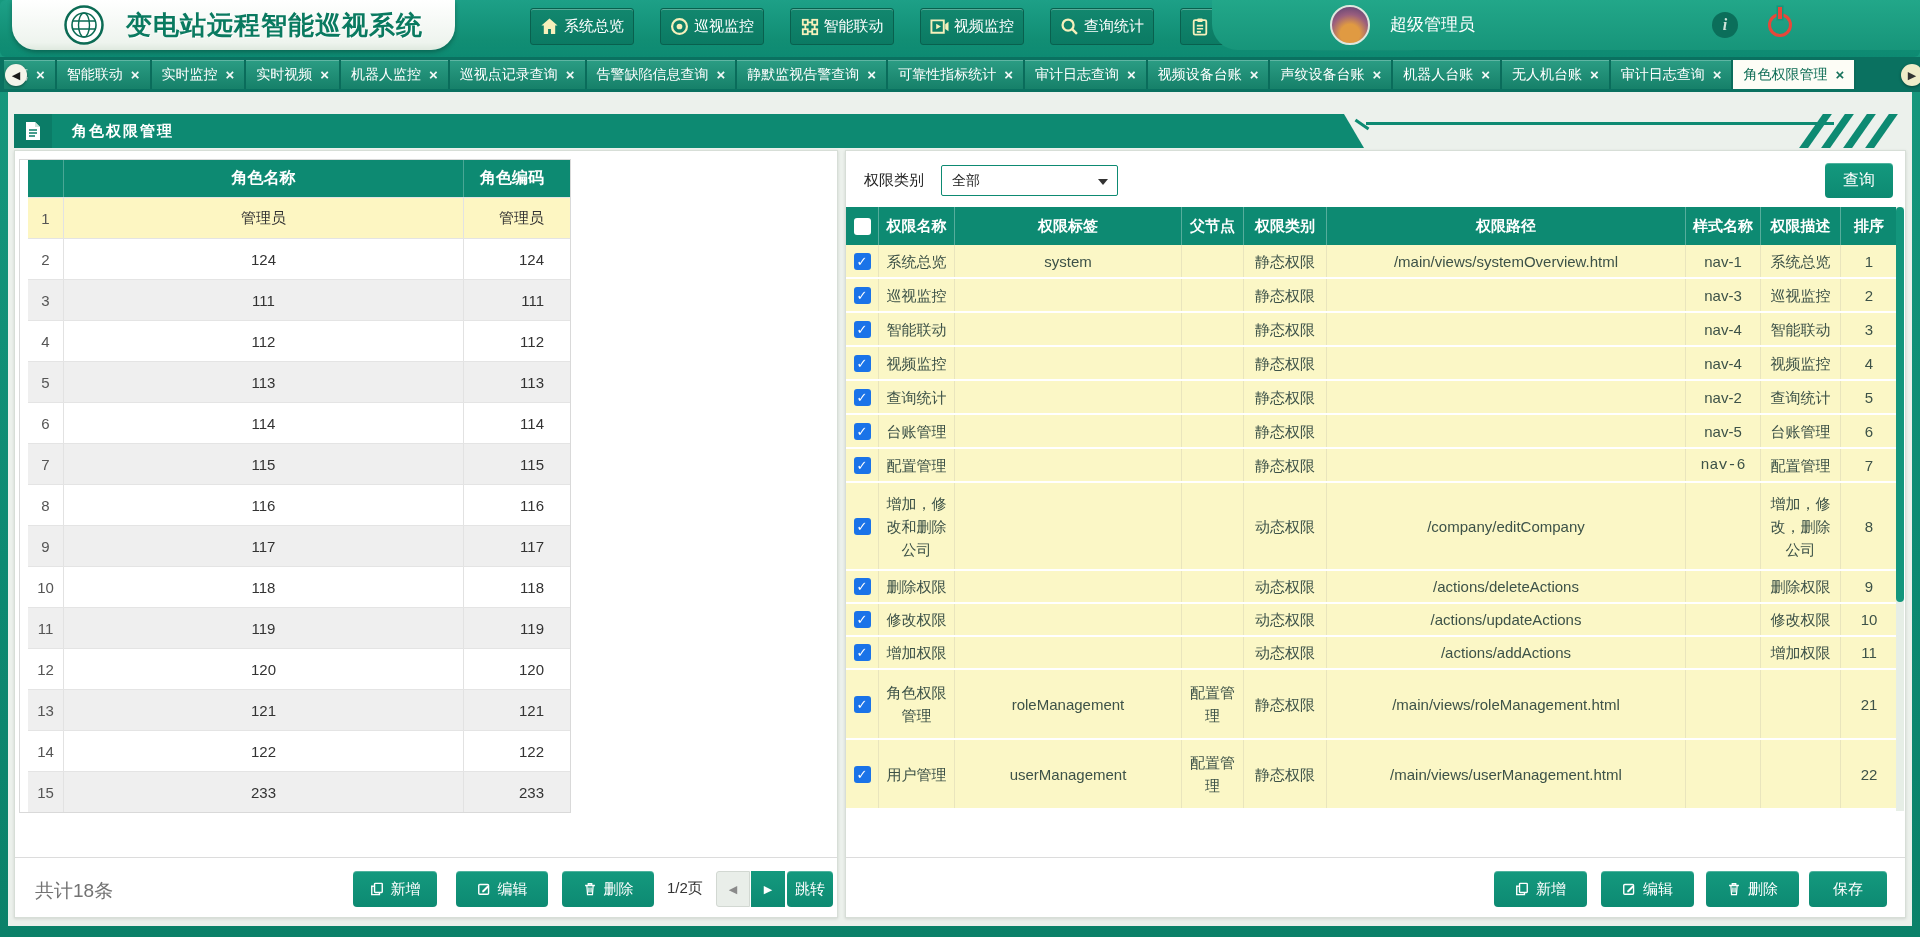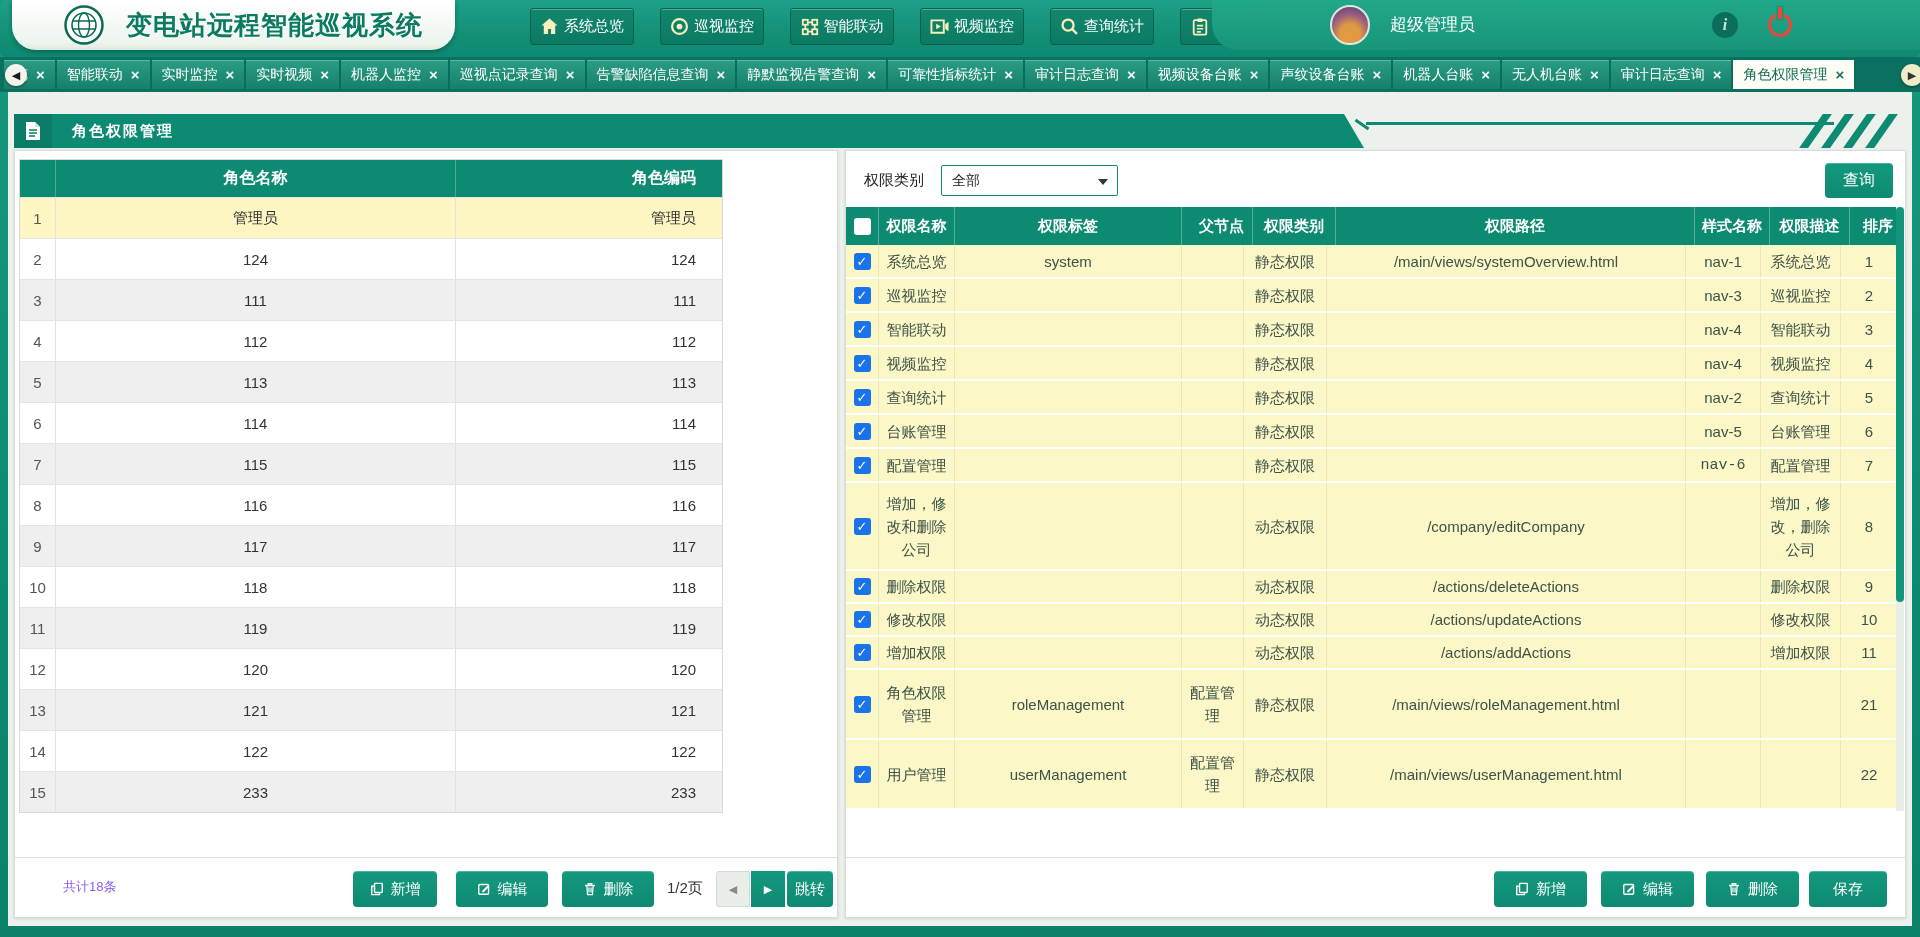--- a/index.html
+++ b/index.html
@@ -74,39 +74,39 @@
     background:#0d8a72; transform:rotate(35deg); }
   .stripe { position:absolute; top:-6px; width:9px; height:46px; background:#0d8a72;
     transform:skewX(-35deg); }
 
   .panel { position:absolute; top:58px; bottom:8px; background:#fff;
     border:1px solid #d7ded7; box-shadow:0 1px 3px rgba(0,0,0,.12); }
   .left-panel { left:6px; width:824px; }
   .right-panel { left:837px; right:6px; }
 
   
-  .ltable { position:absolute; top:8px; left:4px; width:704px; border:1px solid #d9d9d9; }
+  .ltable { position:absolute; top:8px; left:4px; width:552px; border:1px solid #d9d9d9;padding-left:8px; }
   .lrow { display:flex; }
   .lrow .c0 { width:36px; flex:0 0 auto; display:flex; align-items:center; justify-content:center;
     border-right:1px solid #e2e2e2; color:#555; font-size:15px; }
   .lrow .c1 { width:400px; flex:0 0 auto; display:flex; align-items:center; justify-content:center;
     border-right:1px solid #e2e2e2; color:#333; font-size:15px; }
   .lrow .c2 { flex:1; display:flex; align-items:center; justify-content:flex-end;
     padding-right:26px; color:#333; font-size:15px; }
   .lrow.hd { height:37px; background:#0d8a72; }
   .lrow.hd .c0 { border-right:1px solid rgba(255,255,255,.25); }
   .lrow.hd .c1 { color:#fff; font-weight:bold; font-size:16px; border-right:1px solid rgba(255,255,255,.25); }
   .lrow.hd .c2 { color:#fff; font-weight:bold; font-size:16px; }
   .lrow.body { height:41px; border-top:1px solid #e4e4e4; background:#fff; }
   .lrow.body.odd { background:#efefef; }
   .lrow.body.selected { background:#fdf6c2; }
 
   .panel-footer { position:absolute; left:0; right:0; bottom:0; height:60px;
     border-top:1px solid #dcdcdc; background:#fff; }
-  .total-text { position:absolute; left:20px; top:20px; font-size:13px; color:#8b5cf6;margin-left:28px; }
+  .total-text { position:absolute; left:20px; top:20px; font-size:19px; color:#737373; }
   .grn-btn { background:linear-gradient(180deg,#14997e,#0d8a72); color:#fff; border:none;
     border-radius:4px; font-size:15px; display:flex; align-items:center; justify-content:center;
     gap:7px; height:36px; cursor:pointer; box-shadow:inset 0 1px 0 rgba(255,255,255,.25); }
   .grn-btn .bicon { display:flex; color:#fff; }
   .lf-add { position:absolute; left:338px; top:13px; width:84px; }
   .lf-edit { position:absolute; left:441px; top:13px; width:92px; }
   .lf-del { position:absolute; left:547px; top:13px; width:92px; }
   .page-text { position:absolute; left:652px; top:21px; font-size:15px; color:#333; }
   .pg-prev { position:absolute; left:701px; top:13px; width:34px; height:36px;
     background:#e9eee9; border:1px solid #d2d8d2; border-radius:3px 0 0 3px; color:#8a8a8a;
@@ -465,21 +465,21 @@
           <span>查询</span>
         </button>
       </div>
       <div class="rtable">
           <div class="rrow hd">
             <div class="rc" style="width: 33px;">
               <span class="hd-check"></span>
             </div>
             <div class="rc" style="width: 76px;">权限名称</div>
             <div class="rc" style="width: 227px;">权限标签</div>
-            <div class="rc" style="width: 62px; margin-left: 9px;">父节点</div>
+            <div class="rc" style="width: 62px;">父节点</div>
             <div class="rc" style="width: 83px;">权限类别</div>
             <div class="rc" style="width: 359px;">权限路径</div>
             <div class="rc" style="width: 75px;">样式名称</div>
             <div class="rc" style="width: 80px;">权限描述</div>
             <div class="rc" style="width: 57px;">排序</div>
           </div>
           <div class="rrow body" style="min-height: 34px;">
             <div class="rc" style="width: 33px;">
               <span class="chk">✓</span>
             </div>

